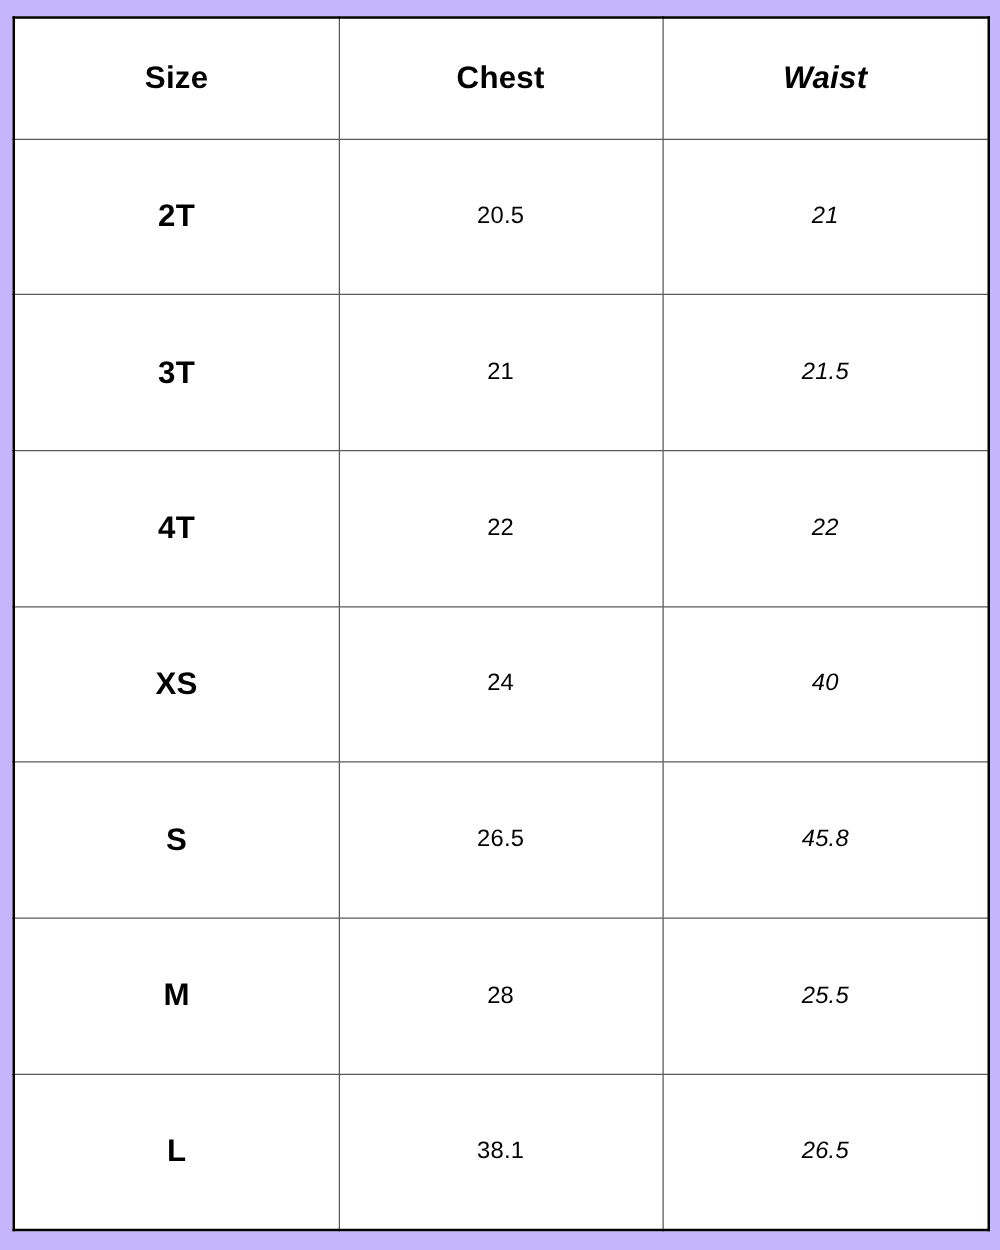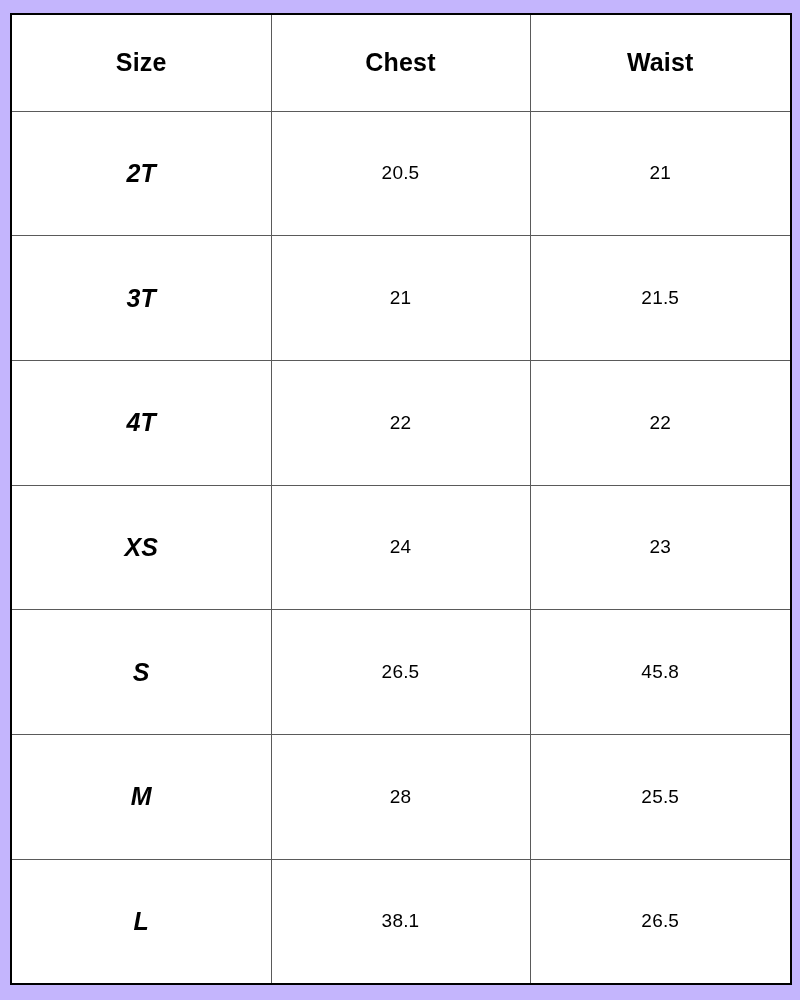--- a/index.html
+++ b/index.html
@@ -49,41 +49,41 @@
     vertical-align: middle;
     border-right: 1px solid #5a5a5a;
     border-bottom: 1px solid #5a5a5a;
     box-sizing: border-box;
     white-space: nowrap;
   }
 
   .size-table th:last-child,
   .size-table td:last-child {
     border-right: none;
+    font-style: italic;
   }
 
   .size-table tr:last-child td {
     border-bottom: none;
   }
 
   
   .size-table thead th {
     font-size: 25px;
     font-weight: bold;
     letter-spacing: 0.2px;
     color: #000000;
   }
 
   
   .size-table tbody td.cell-size {
     font-size: 25px;
     font-weight: bold;
     letter-spacing: 0.2px;
     color: #000000;
-    font-style: italic;
   }
 
   
   .size-table tbody td.cell-measure {
     font-size: 19px;
     font-weight: normal;
     letter-spacing: 0.2px;
     color: #000000;
   }
 </style>
@@ -123,21 +123,21 @@
 
       <tr>
         <td class="cell-size">4T</td>
         <td class="cell-measure">22</td>
         <td class="cell-measure">22</td>
       </tr>
 
       <tr>
         <td class="cell-size">XS</td>
         <td class="cell-measure">24</td>
-        <td class="cell-measure">23</td>
+        <td class="cell-measure">40</td>
       </tr>
 
       <tr>
         <td class="cell-size">S</td>
         <td class="cell-measure">26.5</td>
         <td class="cell-measure">45.8</td>
       </tr>
 
       <tr>
         <td class="cell-size">M</td>

